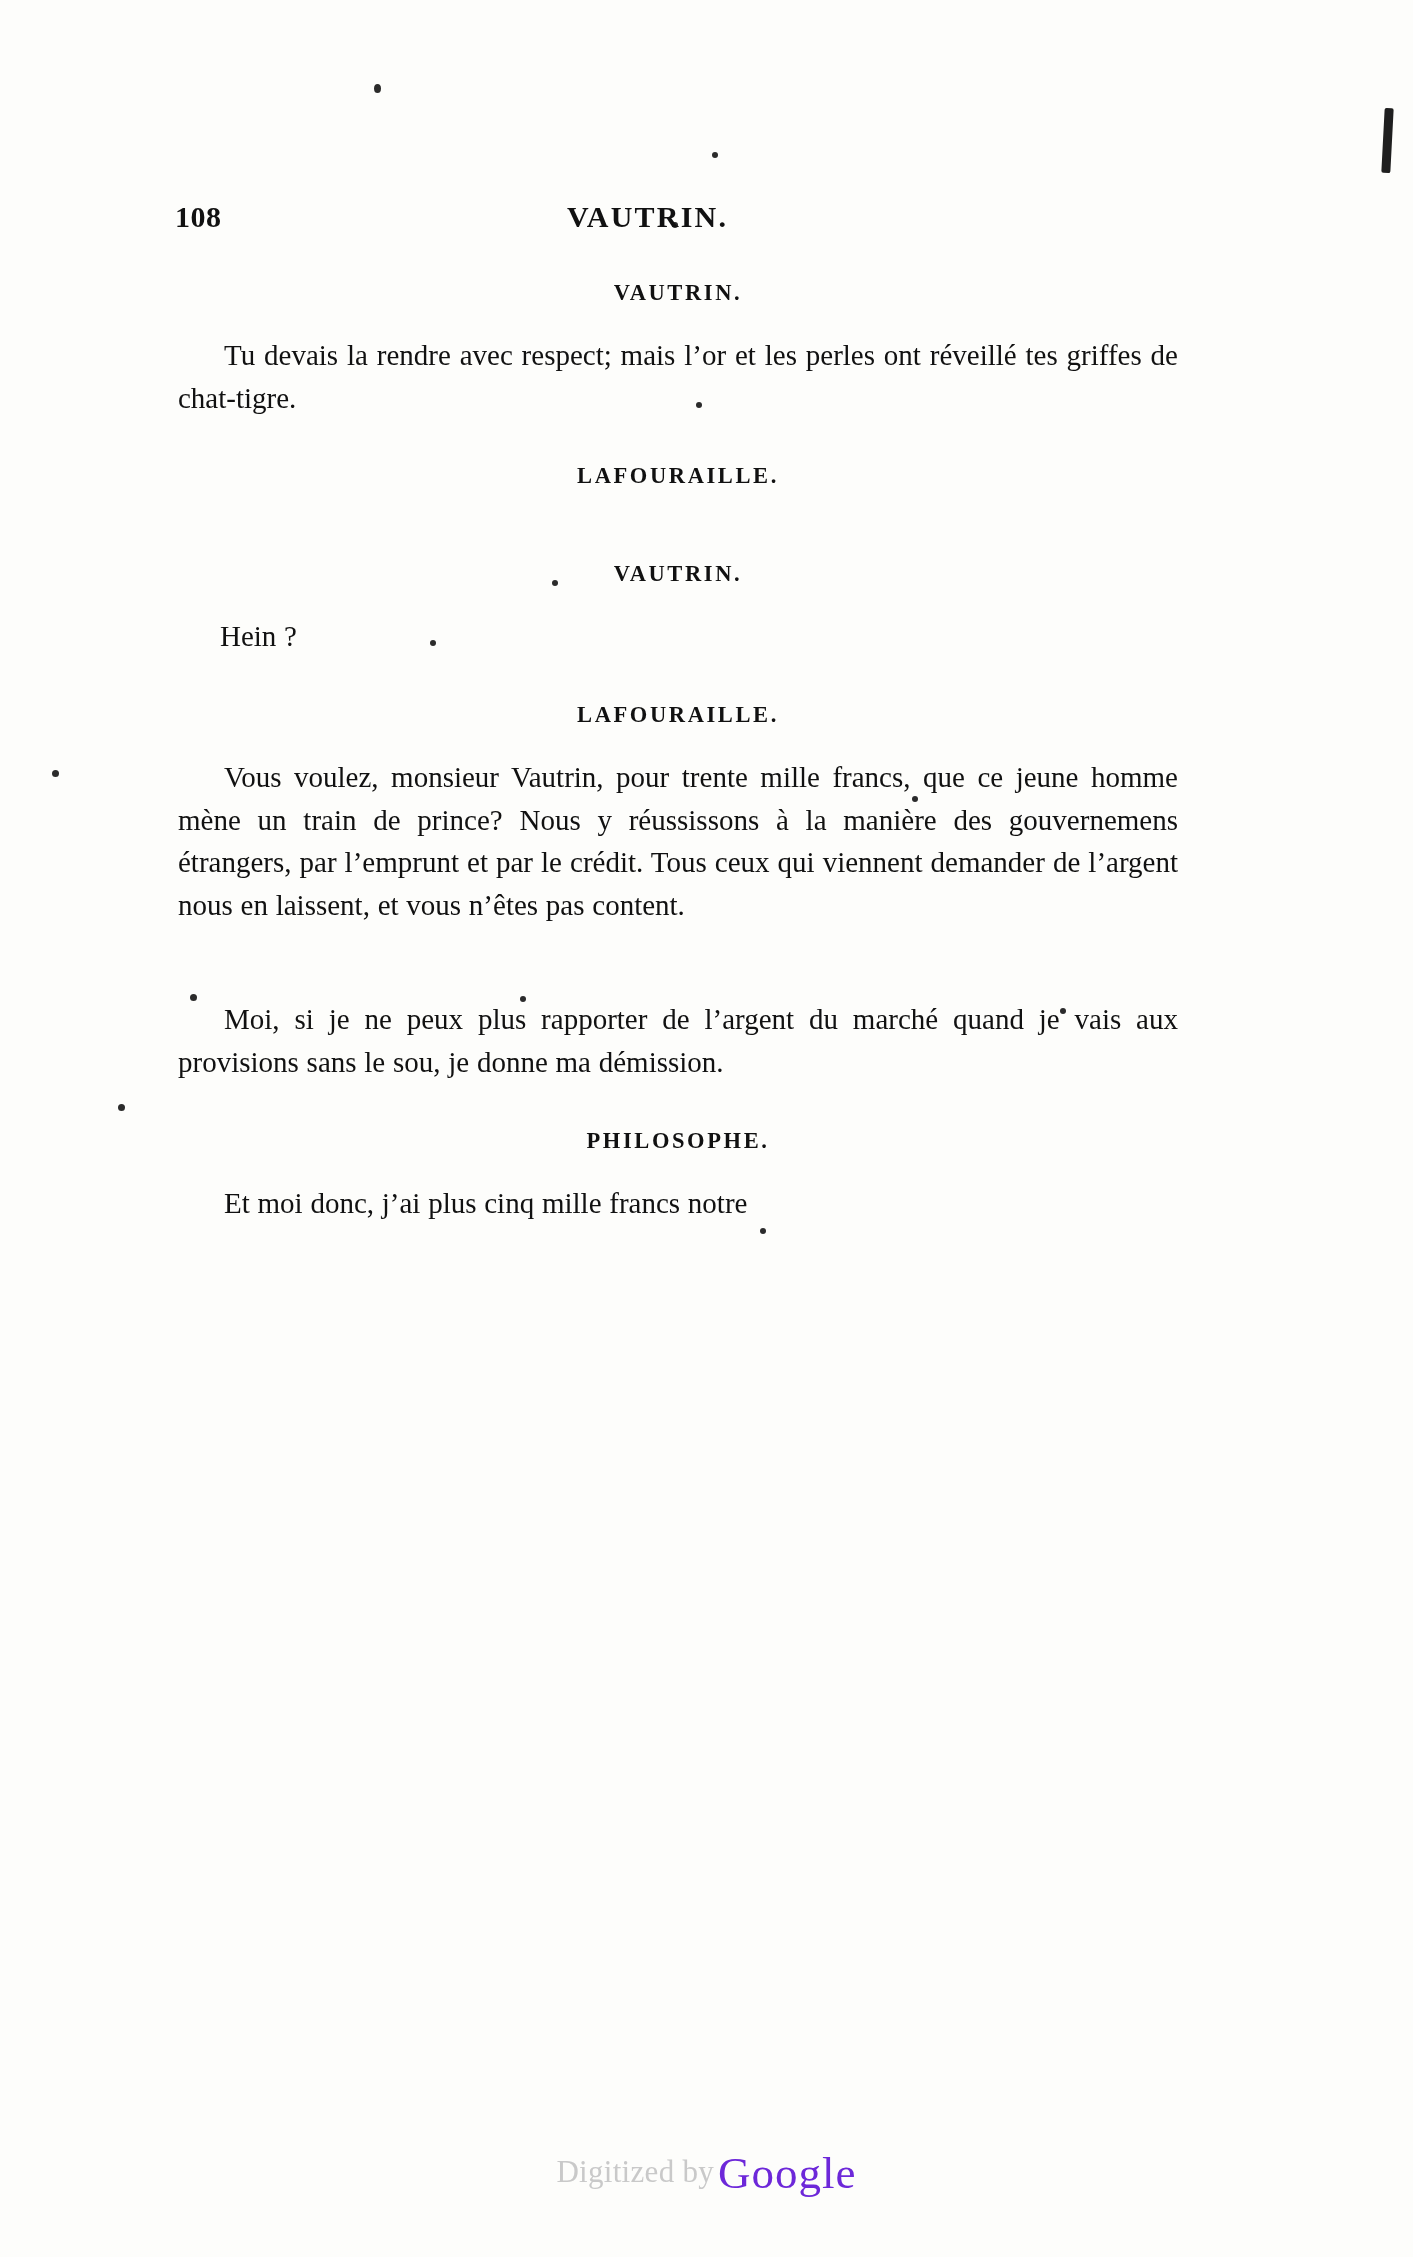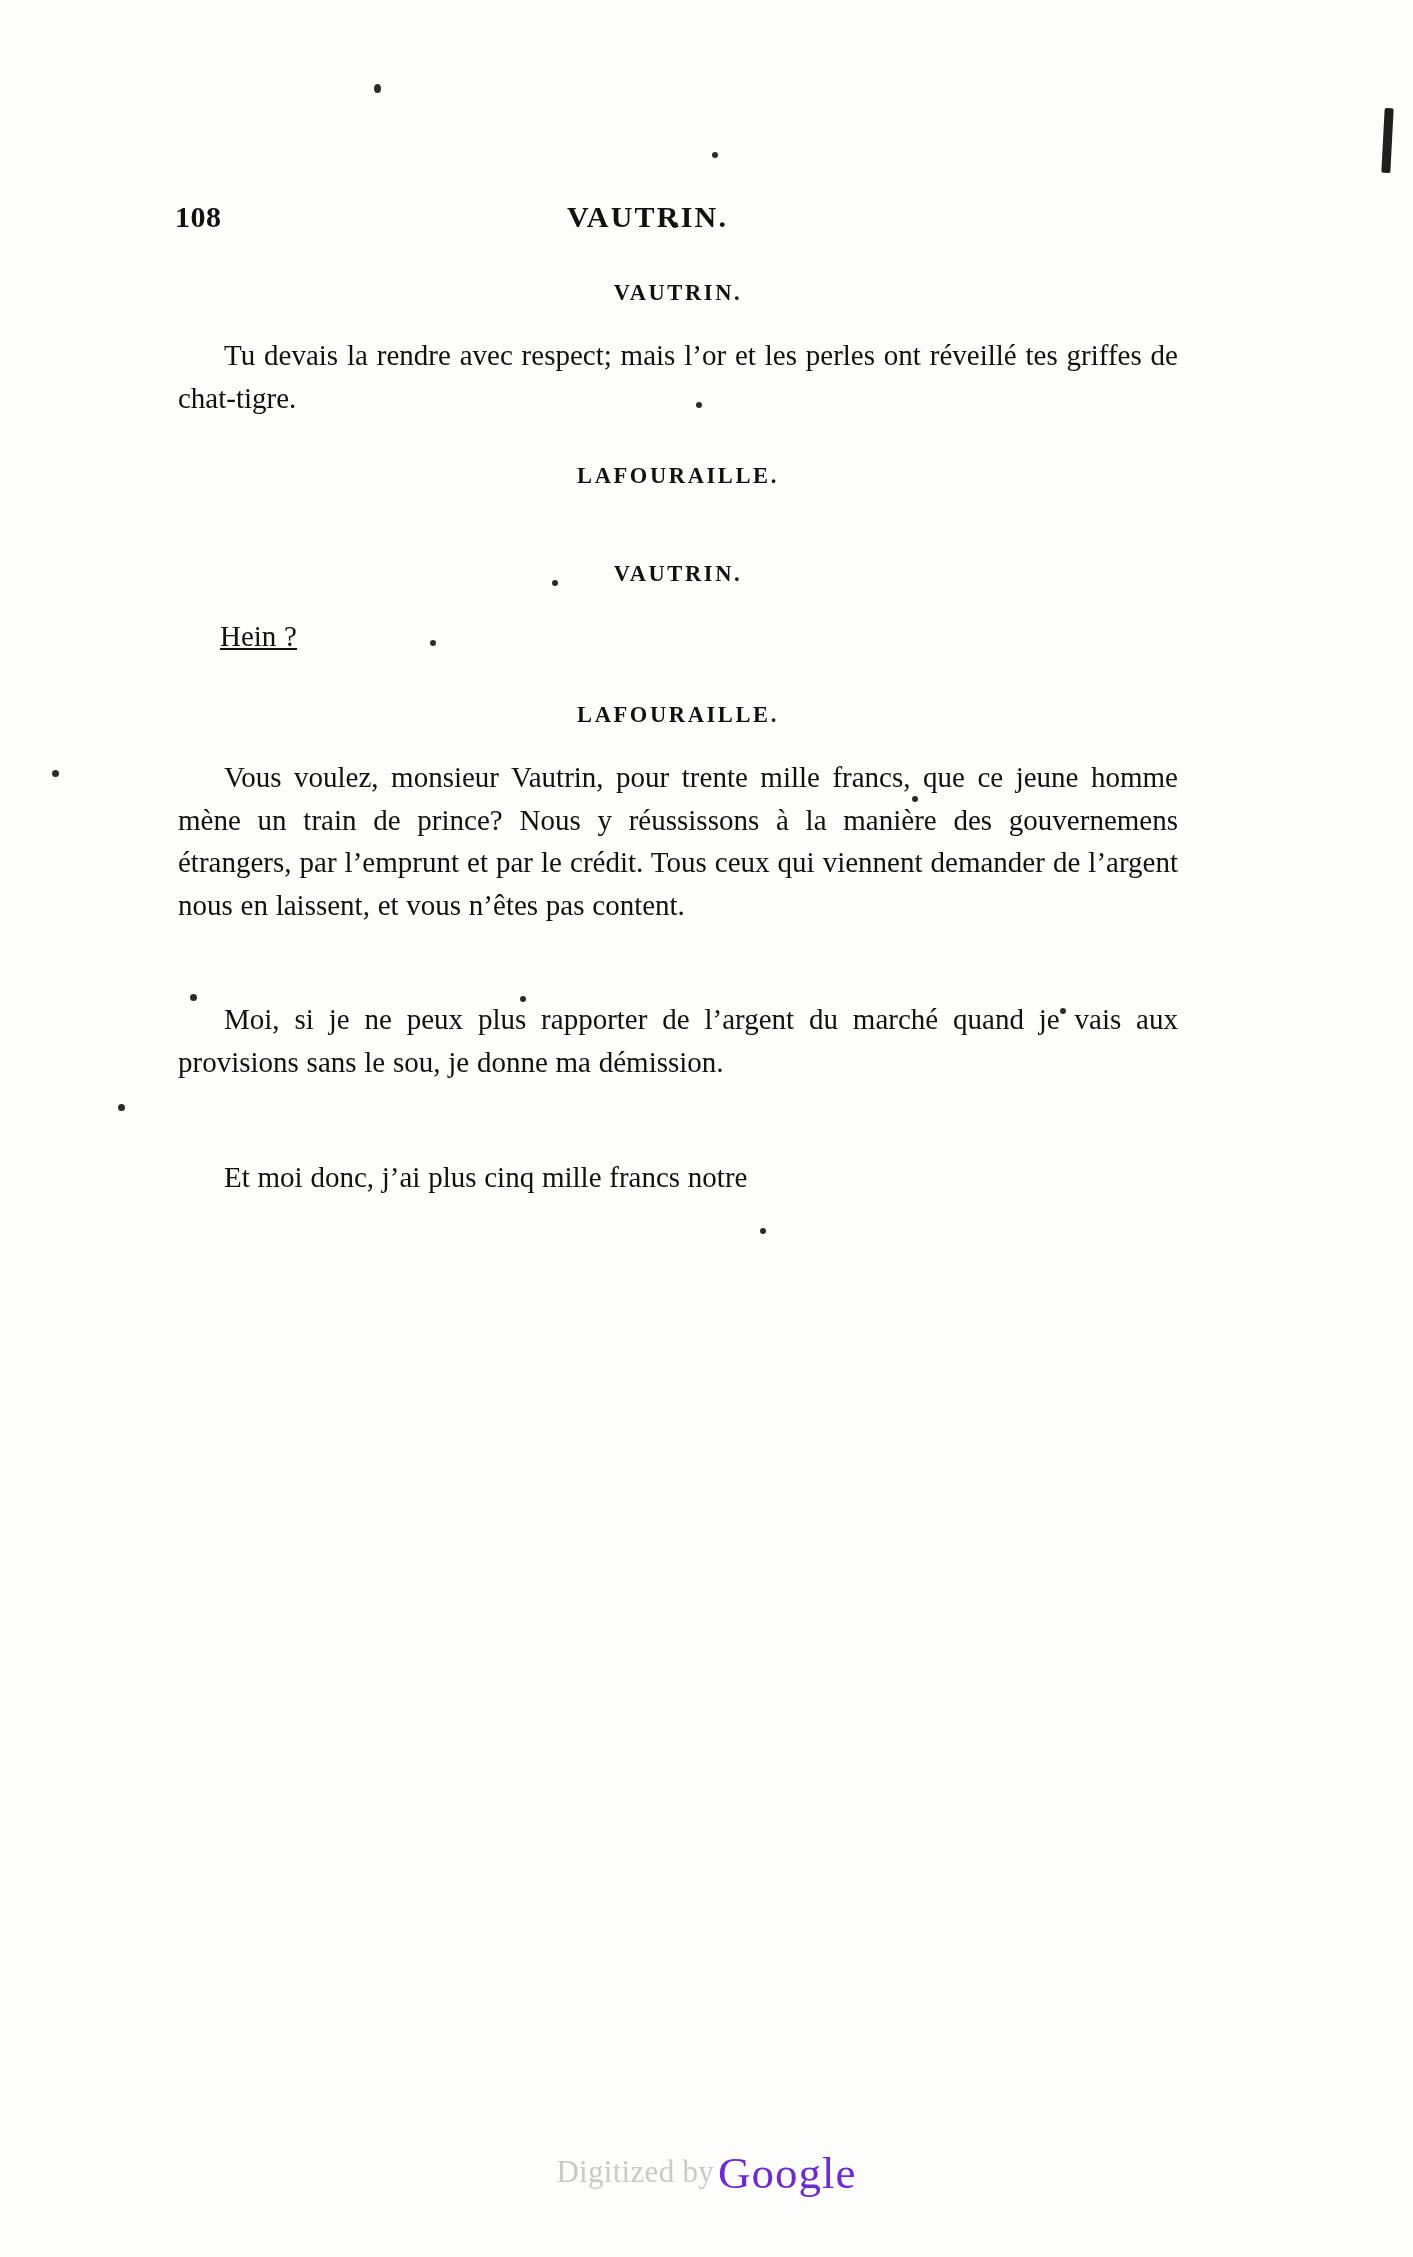--- a/index.html
+++ b/index.html
@@ -73,21 +73,21 @@
   .speech {
     font-family: "Liberation Serif", serif;
     font-size: 29px;
     line-height: 1.47;
     text-align: justify;
     text-indent: 46px;
     margin: 0;
     padding: 0;
     word-spacing: 0.5px;
   }
-  .speech.noindent { text-indent: 42px; text-decoration: underline; }
+  .speech.noindent { text-indent: 42px; }
 
   .block { margin: 0; }
 
   .b-gap-after-speaker { height: 28px; }
   .b-gap-before-speaker { height: 44px; }
 
   
   .speck {
     position: absolute;
     background: #2b2b2b;
@@ -180,20 +180,21 @@
     <div class="b-gap-before-speaker"></div>
 
     <div class="block">
       <div class="b-gap-after-speaker"></div>
       <p class="speech">Moi, si je ne peux plus rapporter de l’argent du marché quand je vais aux provisions sans le sou, je donne ma démission.</p>
     </div>
 
     <div class="b-gap-before-speaker"></div>
 
     <div class="block">
+      <div class="speaker">PHILOSOPHE.</div>
       <div class="b-gap-after-speaker"></div>
       <p class="speech">Et moi donc, j’ai plus cinq mille francs notre</p>
     </div>
 
   </div>
 
   <div class="footer">
     <span class="dig">Digitized by</span>
     <span class="goog">Google</span>
   </div>

